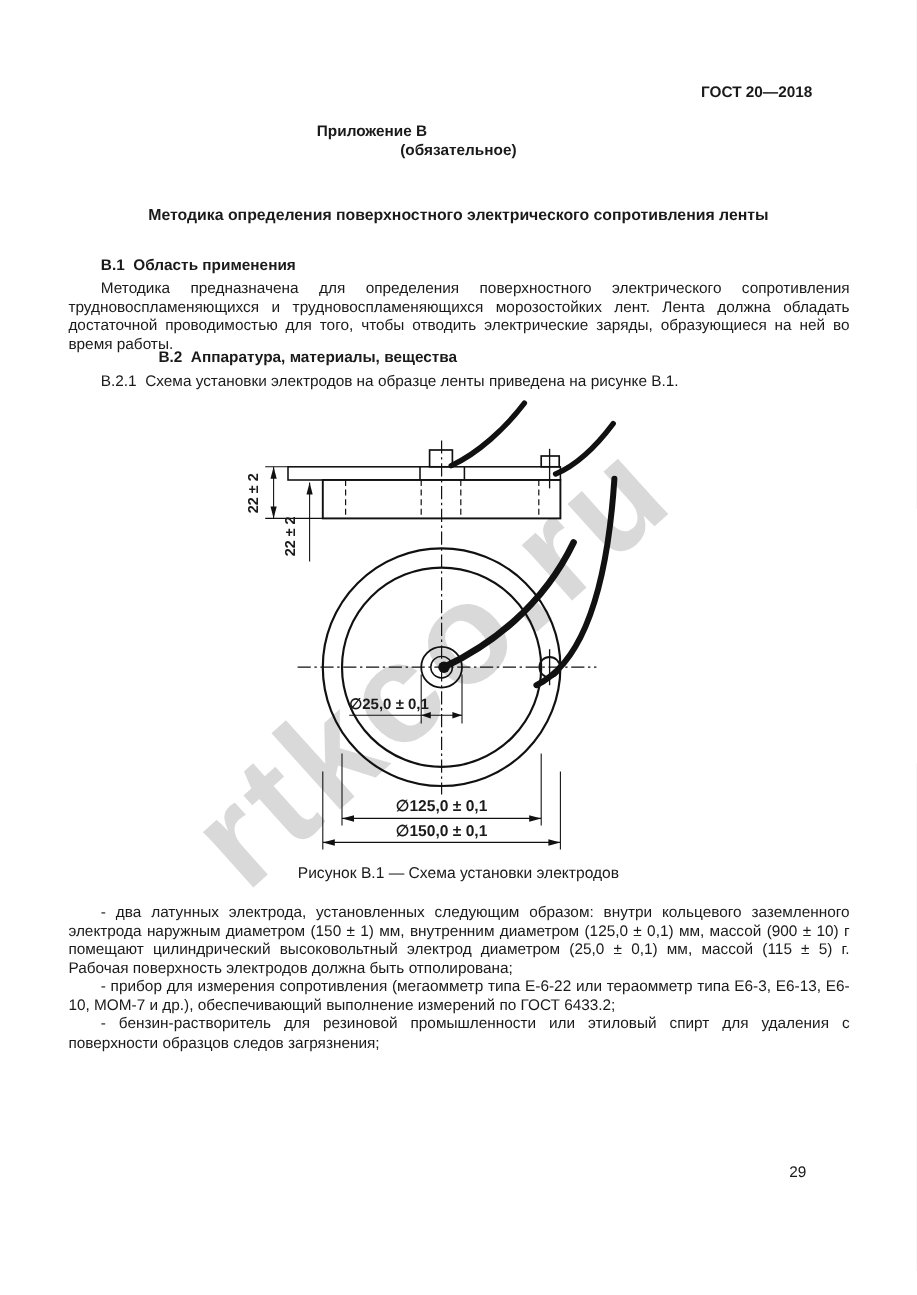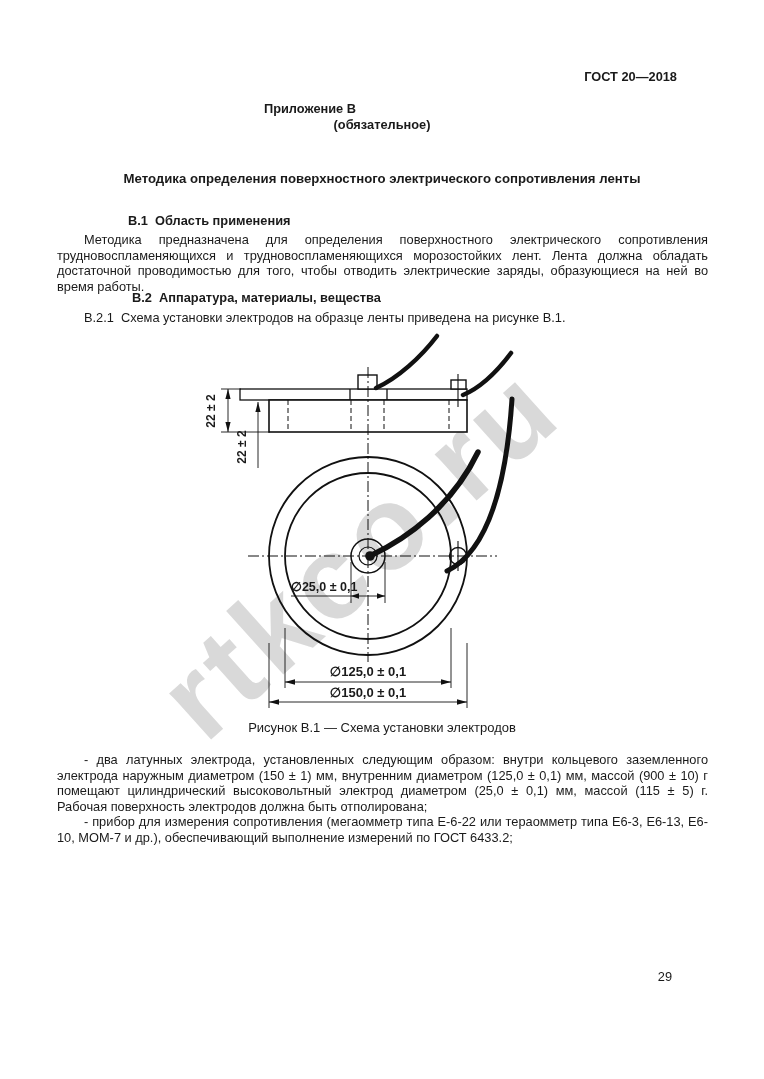--- a/index.html
+++ b/index.html
@@ -103,30 +103,31 @@
     </g>
   </svg>
 
   <div class="abs txt bold" style="top:69px; right:87px;">ГОСТ 20—2018</div>
 
   <div class="abs txt bold center" style="top:101px; left:0; width:620px;">Приложение В</div>
   <div class="abs txt bold center" style="top:117px; left:0; width:764px;">(обязательное)</div>
 
   <div class="abs bold center" style="top:171px; left:0; width:764px; font-size:13.2px;">Методика определения поверхностного электрического сопротивления ленты</div>
 
-  <div class="abs txt bold prewrap" style="top:213px; left:84px;margin-left:44px;">В.1  Область применения</div>
+  <div class="abs txt bold prewrap" style="top:213px; left:84px;">В.1  Область применения</div>
 
   <p class="abs txt justify indent col" style="top:232px;">Методика предназначена для определения поверхностного электрического сопротивления трудновоспламеняющихся и трудновоспламеняющихся морозостойких лент. Лента должна обладать достаточной проводимостью для того, чтобы отводить электрические заряды, образующиеся на ней во время работы.</p>
 
   <div class="abs txt bold prewrap" style="top:290px; left:84px;padding-left:48px;">В.2  Аппаратура, материалы, вещества</div>
 
   <div class="abs txt prewrap" style="top:310px; left:84px;text-align:center;">В.2.1  Схема установки электродов на образце ленты приведена на рисунке В.1.</div>
 
   <div class="abs caption center" style="top:720px; left:0; width:764px;">Рисунок В.1 — Схема установки электродов</div>
 
   <div class="abs txt col" style="top:752px;">
     <p class="justify indent">- два латунных электрода, установленных следующим образом: внутри кольцевого заземленного электрода наружным диаметром (150 ± 1) мм, внутренним диаметром (125,0 ± 0,1) мм, массой (900 ± 10) г помещают цилиндрический высоковольтный электрод диаметром (25,0 ± 0,1) мм, массой (115 ± 5) г. Рабочая поверхность электродов должна быть отполирована;</p>
     <p class="justify indent">- прибор для измерения сопротивления (мегаомметр типа Е-6-22 или тераомметр типа Е6-3, Е6-13, Е6-10, МОМ-7 и др.), обеспечивающий выполнение измерений по ГОСТ 6433.2;</p>
+    <p class="justify indent">- бензин-растворитель для резиновой промышленности или этиловый спирт для удаления с поверхности образцов следов загрязнения;</p>
   </div>
 
   <div class="abs txt" style="top:969px; right:92px;">29</div>
 
 </div>
 
 </body></html>

